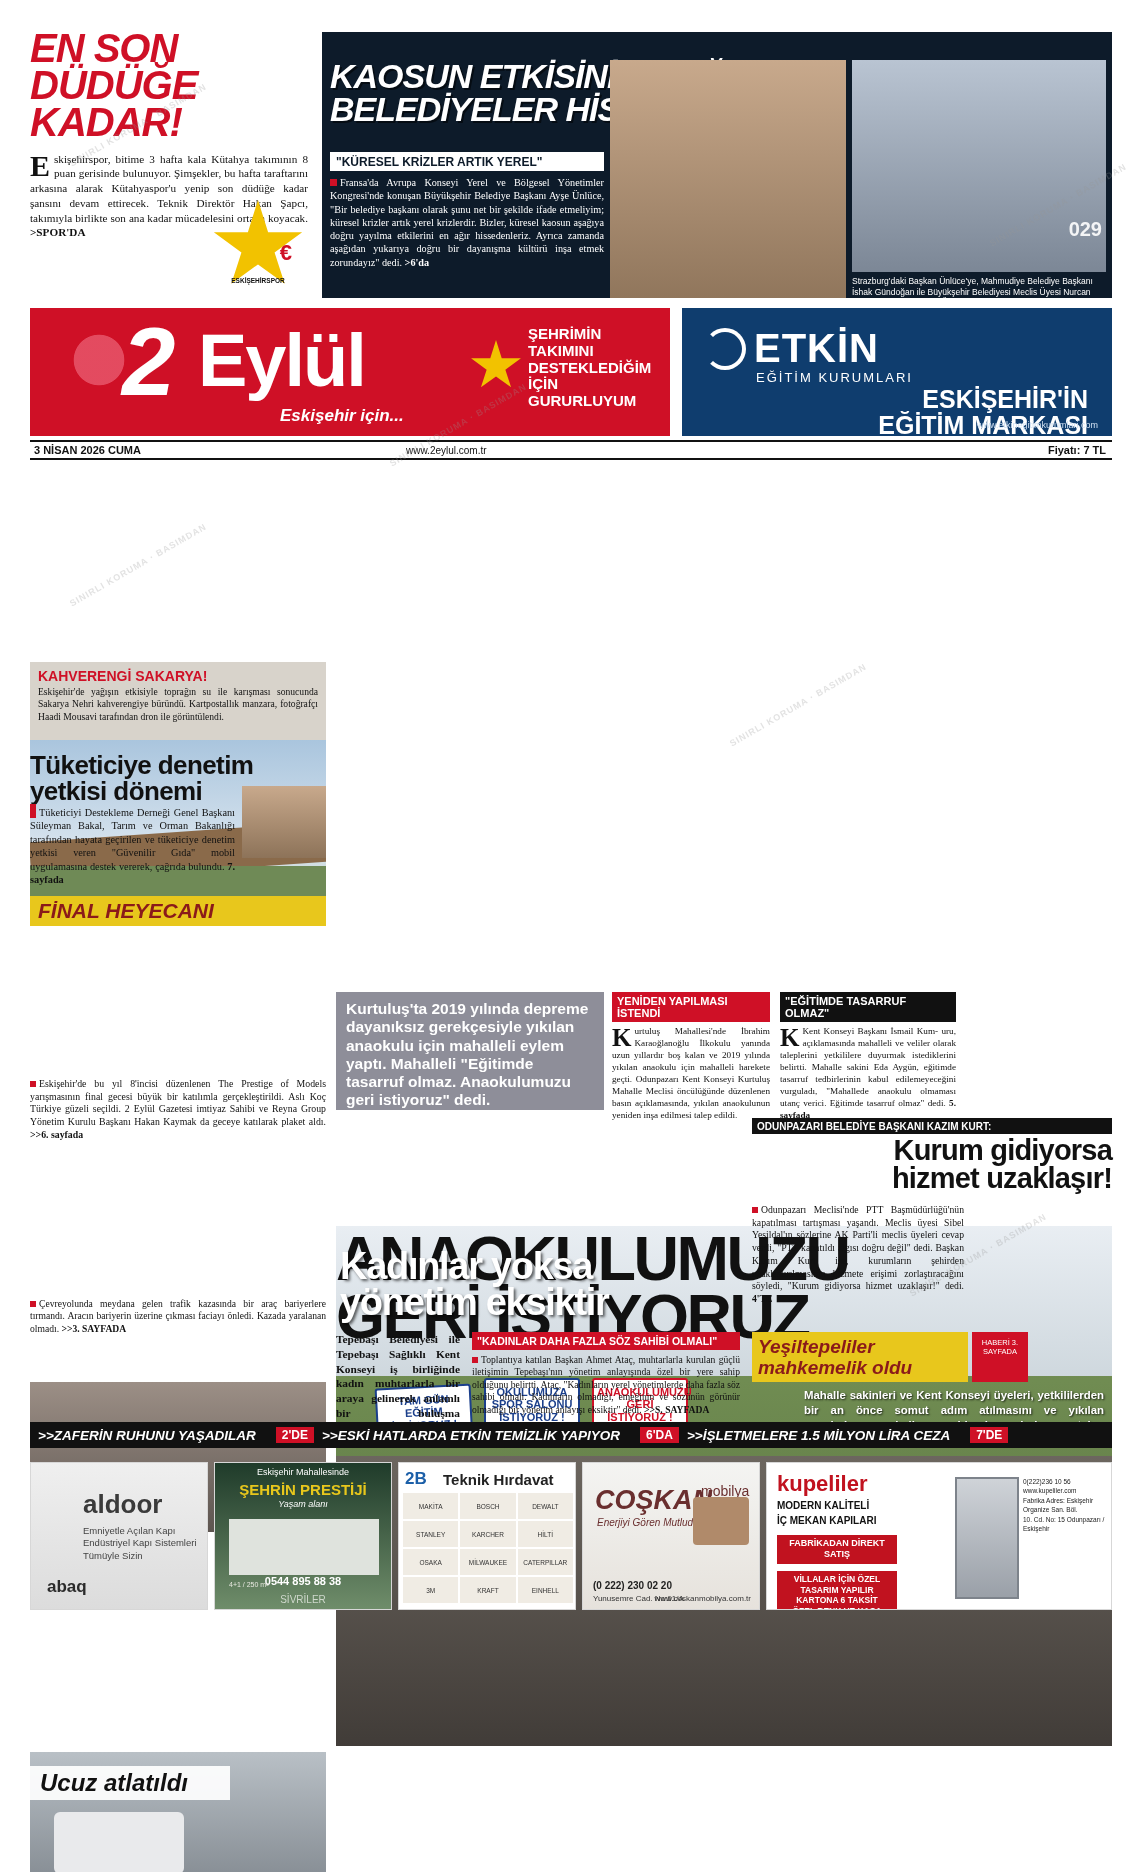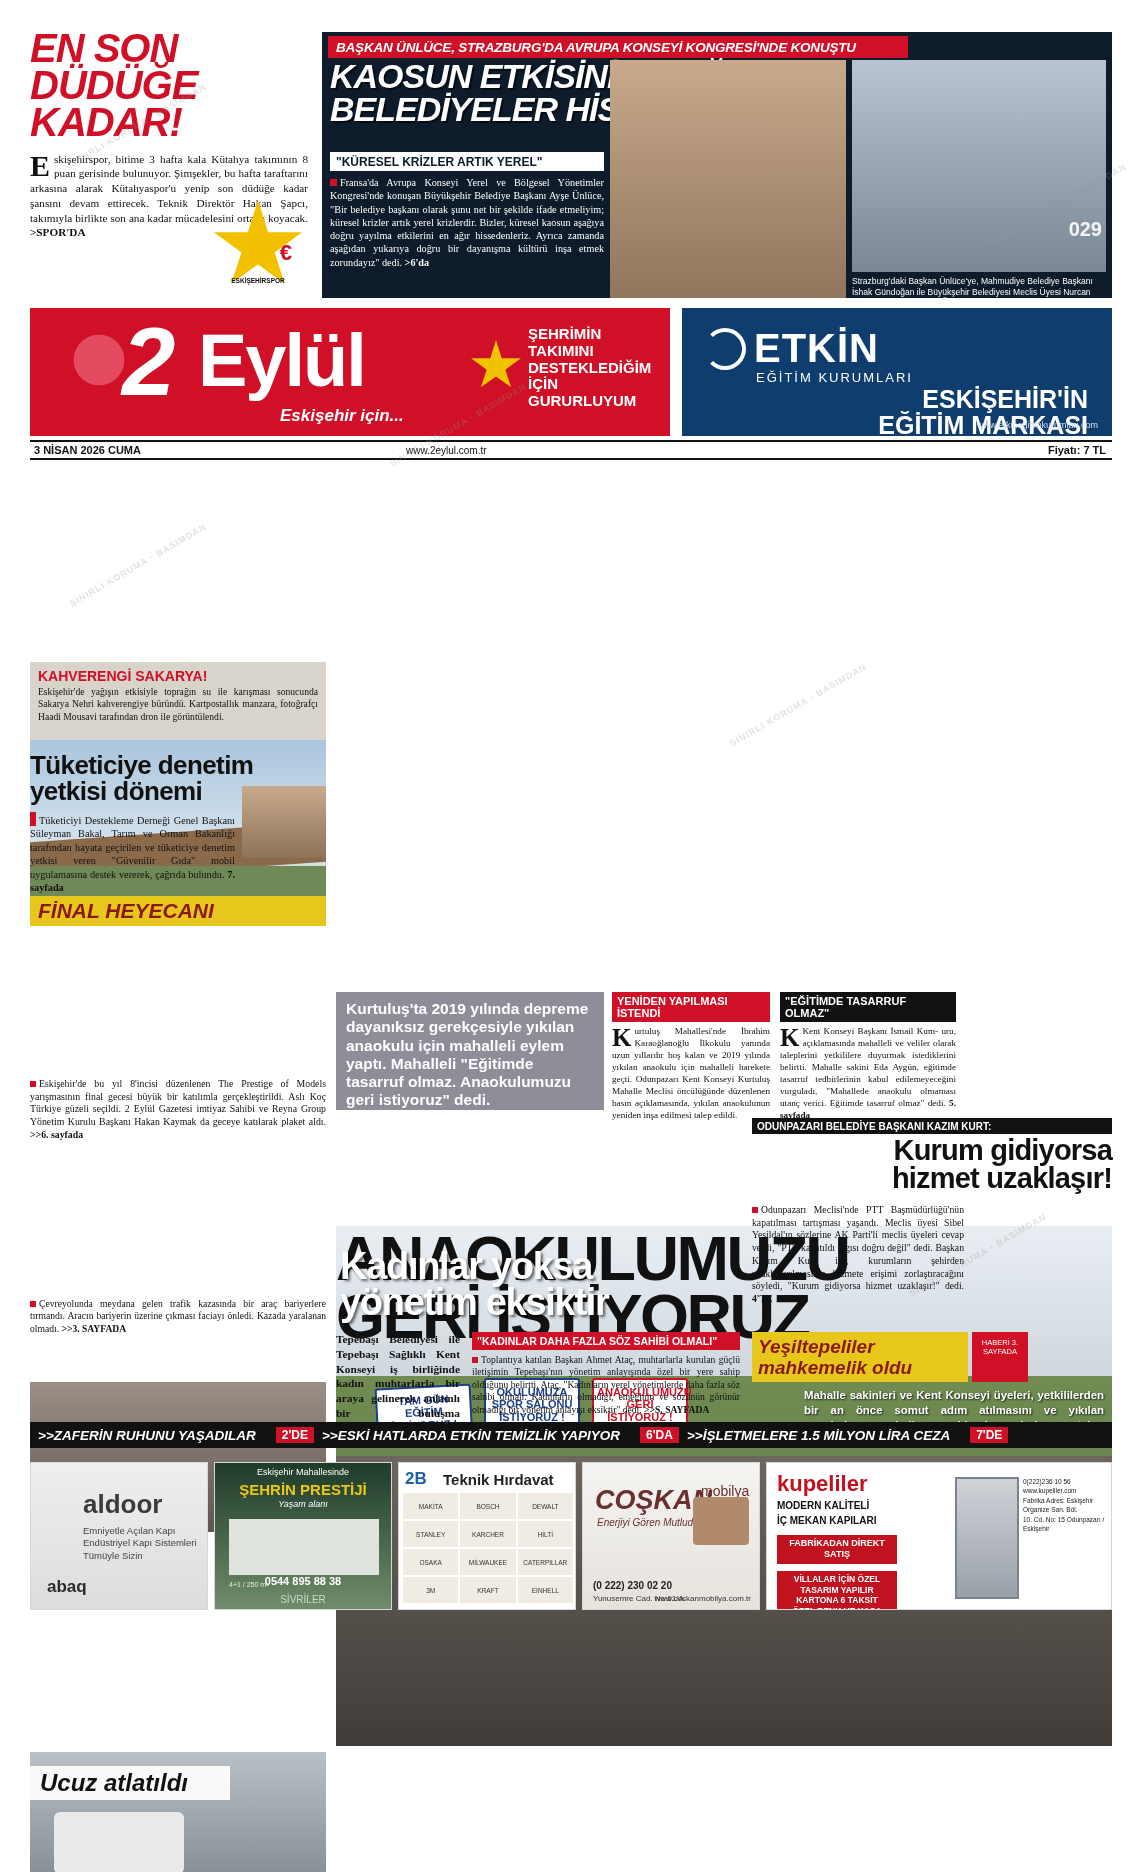--- a/index.html
+++ b/index.html
@@ -83,21 +83,21 @@
   #datebar .p { position:absolute; right:6px; }
 
   
   #photo-sakarya { left:30px; top:470px; width:296px; height:190px; }
   #kahve-box { left:30px; top:662px; width:296px; height:78px; background:#d8d3cb; padding:6px 8px; }
   #kahve-box .t { color:#cf1026; font-weight:bold; font-size:14px; }
   #kahve-box .x { font-family:"Liberation Serif", serif; font-size:9.6px; line-height:1.28; text-align:justify; margin-top:2px;}
 
   #tuk { left:30px; top:752px; width:296px; height:140px; }
   #tuk .h { font-size:26px; font-weight:bold; line-height:1.0; letter-spacing:-.6px;}
-  #tuk .p { font-family:"Liberation Serif", serif; font-size:10.3px; line-height:1.3; text-align:justify; margin-top:8px; width:205px;}
+  #tuk .p { font-family:"Liberation Serif", serif; font-size:10.3px; line-height:1.3; text-align:justify; width:205px;}
   #tuk .p .sq { display:inline-block; width:6px; height:14px; background:#cf1026; margin-right:3px; vertical-align:-2px;}
   #tuk .ph { position:absolute; right:0; top:34px; width:84px; height:72px; }
 
   #final-band { left:30px; top:896px; width:296px; height:30px; background:#e8c71c; display:flex; align-items:center; }
   #final-band span { color:#8a1a1a; font-size:21px; font-weight:bold; font-style:italic; margin-left:8px; }
   #final-photo { left:30px; top:926px; width:296px; height:150px; }
   #final-plak { position:absolute; left:8px; bottom:8px; width:120px; height:60px; background:#e8e2d6; border:2px solid #b9b2a3;}
   #final-name { position:absolute; left:10px; bottom:14px; width:46px; height:24px; background:#cf1026; color:#fff; font-size:6.5px; text-align:center; padding-top:3px; line-height:1.1;}
   #final-txt { left:30px; top:1078px; width:296px; height:62px; font-family:"Liberation Serif", serif; font-size:9.8px; line-height:1.3; text-align:justify;}
   #final-txt .sq { display:inline-block; width:6px; height:6px; background:#cf1026; margin-right:3px;}
@@ -211,21 +211,20 @@
       <span class="dropcap">E</span><span>skişehirspor, bitime 3 hafta kala Kütahya takımının 8 puan gerisinde bulunuyor. Şimşekler, bu hafta taraftarını arkasına alarak Kütahyaspor'u yenip son düdüğe kadar şansını devam ettirecek. Teknik Direktör Hakan Şapcı, takımıyla birlikte son ana kadar mücadelesini ortaya koyacak.</span>
       <b>&gt;SPOR'DA</b>
     </div>
     <div style="position:absolute;right:4px;bottom:4px;width:92px;height:92px;background:#f2c200;
         clip-path:polygon(50% 0,61% 35%,98% 35%,68% 57%,79% 91%,50% 70%,21% 91%,32% 57%,2% 35%,39% 35%);"></div>
     <div style="position:absolute;right:16px;bottom:30px;font-size:22px;font-weight:bold;color:#cf1026;">€</div>
     <div style="position:absolute;right:4px;bottom:12px;width:92px;text-align:center;font-size:6.5px;font-weight:bold;color:#111;">ESKİŞEHİRSPOR</div>
   </div>
 
   <div class="blk photo dark" id="teaser-top">
-    <div id="kicker">BAŞKAN ÜNLÜCE, STRAZBURG'DA AVRUPA KONSEYİ KONGRESİ'NDE KONUŞTU</div>
     <div class="headline">
       <span>KAOSUN ETKİSİNİ EN AĞIR</span><br>
       <span>BELEDİYELER HİSSEDİYOR!</span>
     </div>
     <div id="sub-kicker">"KÜRESEL KRİZLER ARTIK YEREL"</div>
     <div class="lede">
       <span class="sq"></span><span>Fransa'da Avrupa Konseyi Yerel ve Bölgesel Yönetimler Kongresi'nde konuşan Büyükşehir Belediye Başkanı Ayşe Ünlüce, "Bir belediye başkanı olarak şunu net bir şekilde ifade etmeliyim; küresel krizler artık yerel krizlerdir. Bizler, küresel kaosun aşağıya doğru yayılma etkilerini en ağır hissedenleriz. Ayrıca zamanda aşağıdan yukarıya doğru bir dayanışma kültürü inşa etmek zorundayız" dedi.</span>
       <b>&gt;6'da</b>
     </div>
     <div class="tt-photo-a photo warm"></div>

